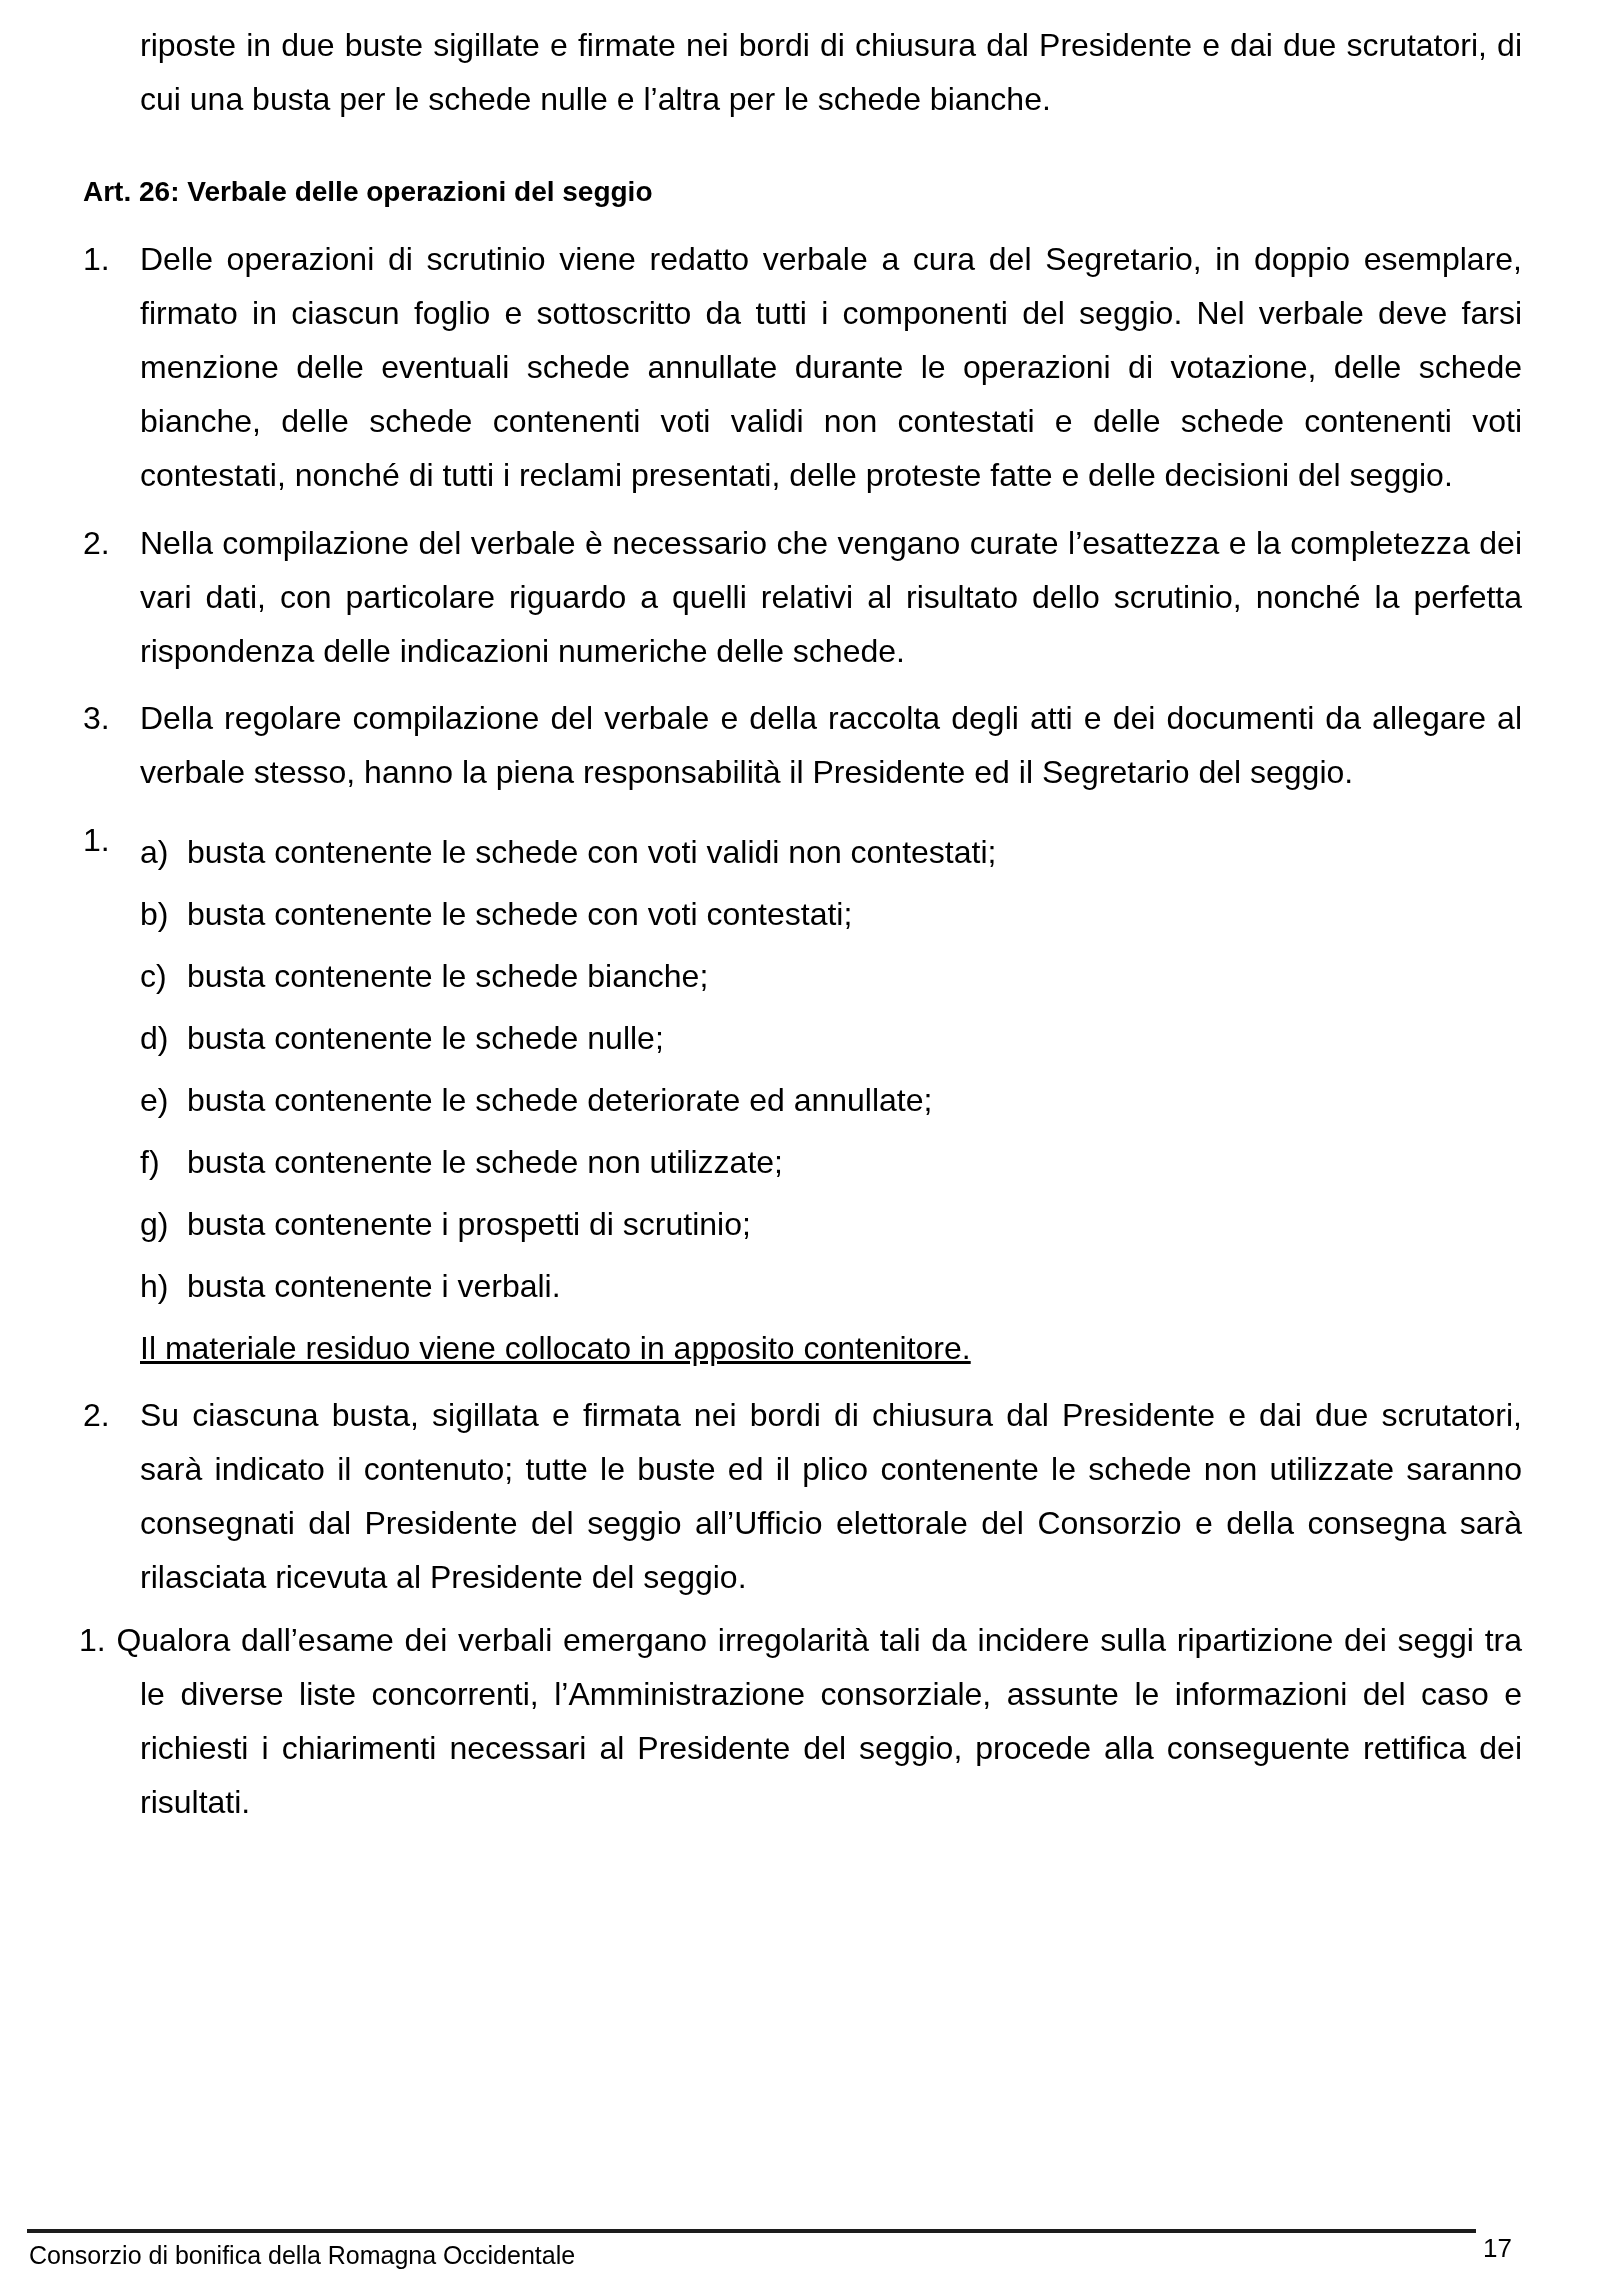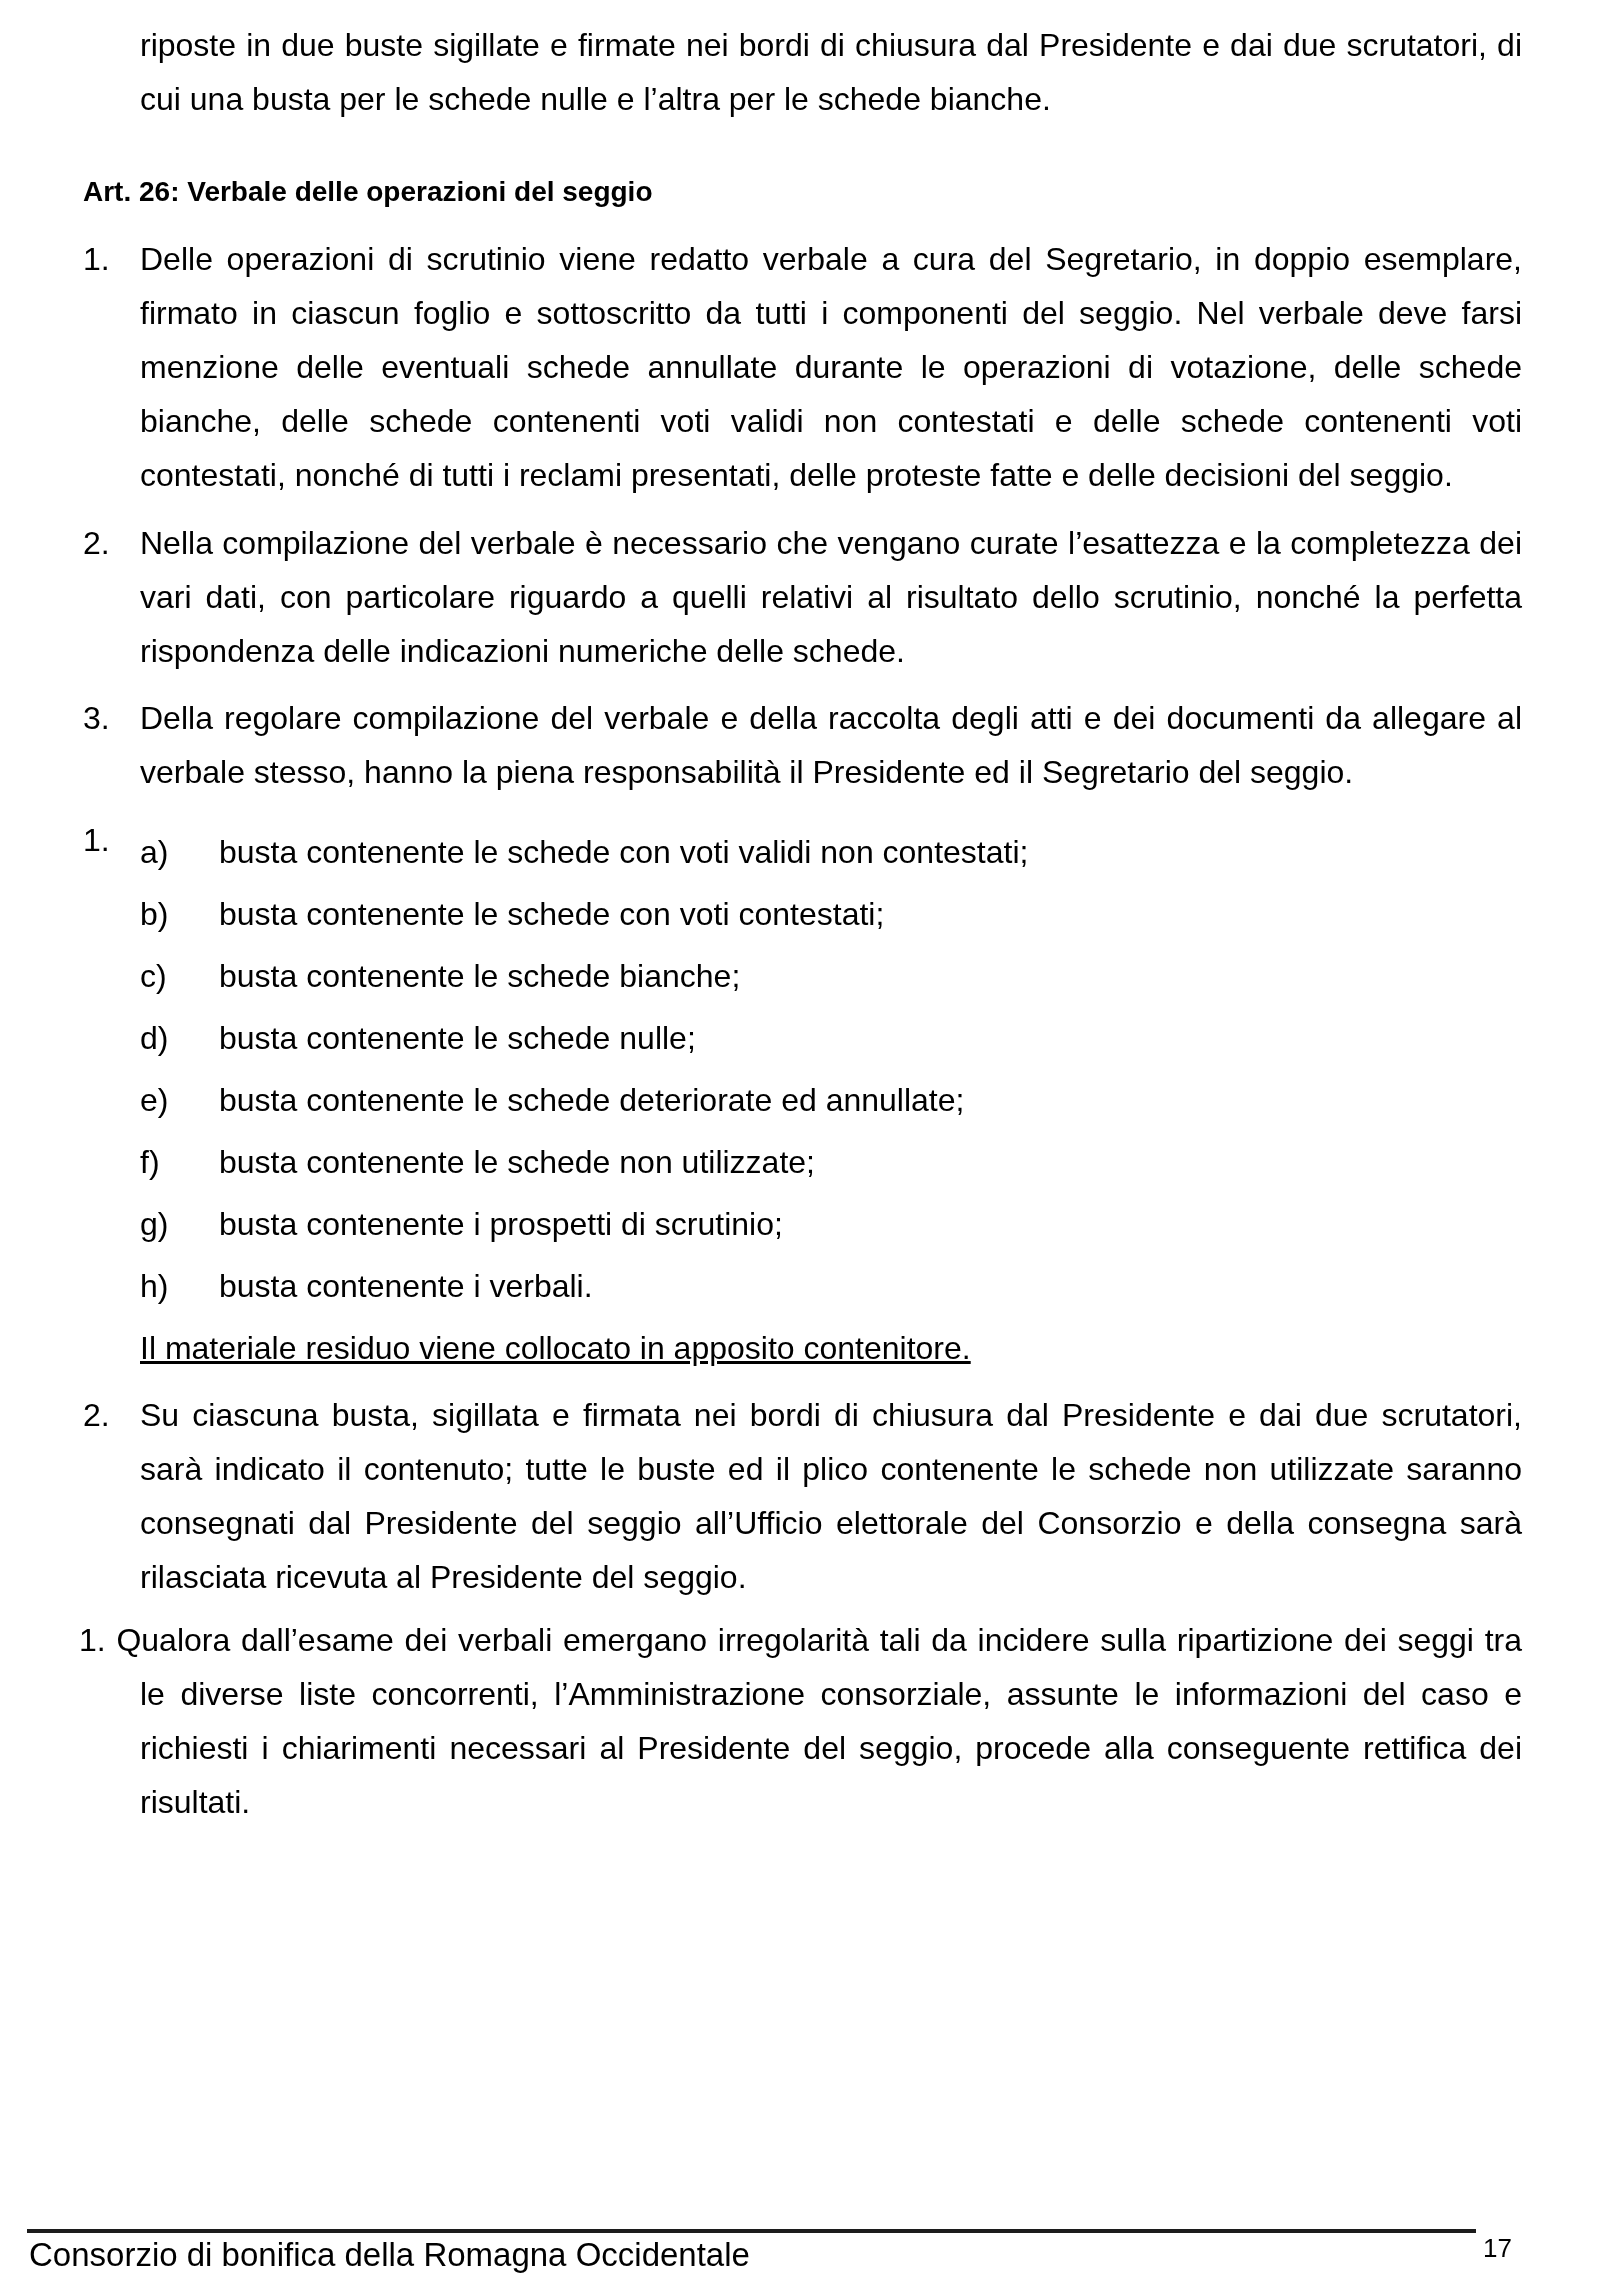--- a/index.html
+++ b/index.html
@@ -47,21 +47,20 @@
     text-align: left;
   }
   .sub-item:first-of-type {
     margin-top: 12.5px;
   }
   .sub-item > .marker {
     flex: 0 0 47px;
   }
   .sub-item > .stext {
     flex: 1;
-    margin-left: 32px;
   }
   .closing-line {
     margin-top: 8px;
     text-align: left;
     text-decoration: underline;
   }
   .item-inline {
     margin: 9px 0 0 57px;     
     text-indent: -61px;        
     text-align: justify;
@@ -71,21 +70,21 @@
     left: 27px;
     top: 2229px;
     width: 1449px;
     height: 3.6px;
     background: #1c1c1c;
   }
   .footer-org {
     position: absolute;
     left: 29px;
     top: 2237px;
-    font-size: 33px;
+    font-size: 25px;
     line-height: 36px;
   }
   .page-num {
     position: absolute;
     left: 1483px;
     top: 2230px;
     font-size: 26px;
     line-height: 36px;
   }
 </style>

